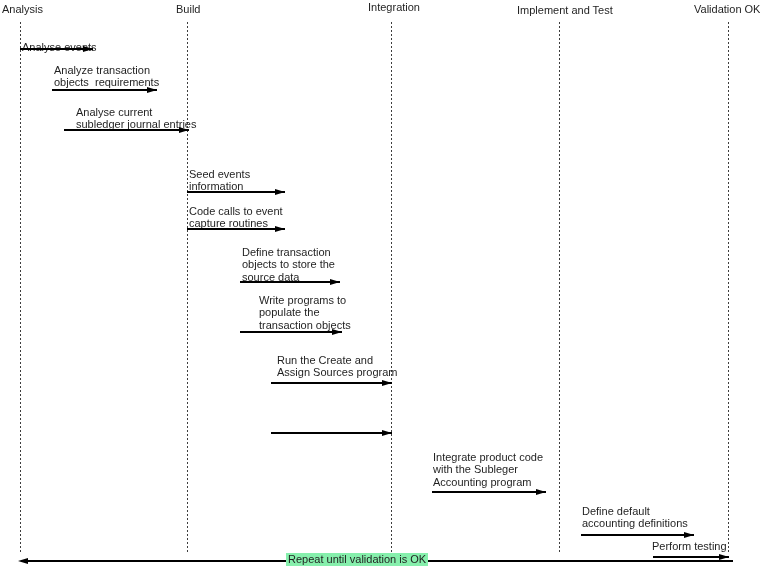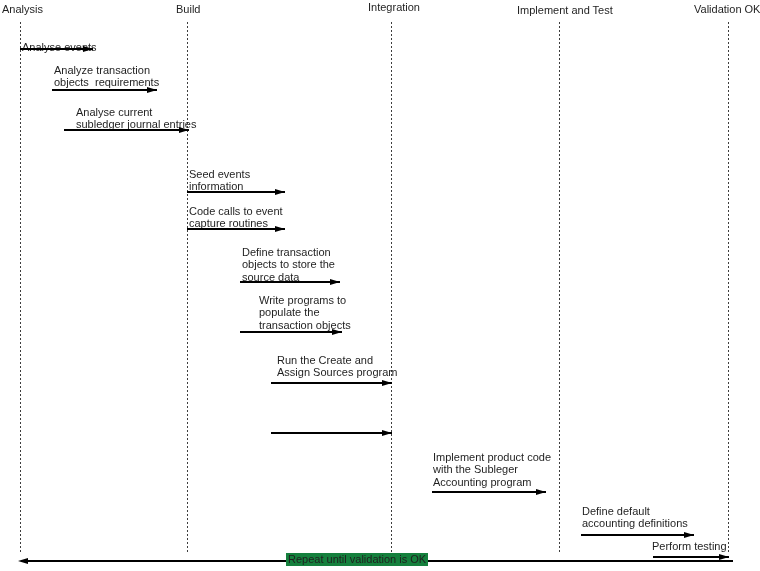--- a/index.html
+++ b/index.html
@@ -71,21 +71,21 @@
     width:0; height:0;
     border-right:10px solid #000;
     border-top:3.5px solid transparent;
     border-bottom:3.5px solid transparent;
   }
   .repeat-label {
     position:absolute;
     left:286px;
     top:553px;
     line-height:13px;
-    background:#15803d;
+    background:#86efac;
     padding:0 2px;
     white-space:nowrap;
     color:#1f1f1f;
   }
 </style>
 </head>
 <body>
 
 <div class="canvas">
 
@@ -147,21 +147,21 @@
   <div class="task-label" style="left:277px; top:354px;">Run the Create and
 Assign Sources program</div>
   <div class="arrow" style="left:271px; top:382px; width:121px;">
       <i class="ah-right"></i>
     </div>
 
   <div class="arrow" style="left:271px; top:432px; width:121px;">
       <i class="ah-right"></i>
     </div>
 
-  <div class="task-label" style="left:433px; top:451px;">Implement product code
+  <div class="task-label" style="left:433px; top:451px;">Integrate product code
 with the Subleger
 Accounting program</div>
   <div class="arrow" style="left:432px; top:491px; width:114px;">
       <i class="ah-right"></i>
     </div>
 
   <div class="task-label" style="left:582px; top:505px;">Define default
 accounting definitions</div>
   <div class="arrow" style="left:581px; top:534px; width:113px;">
       <i class="ah-right"></i>

